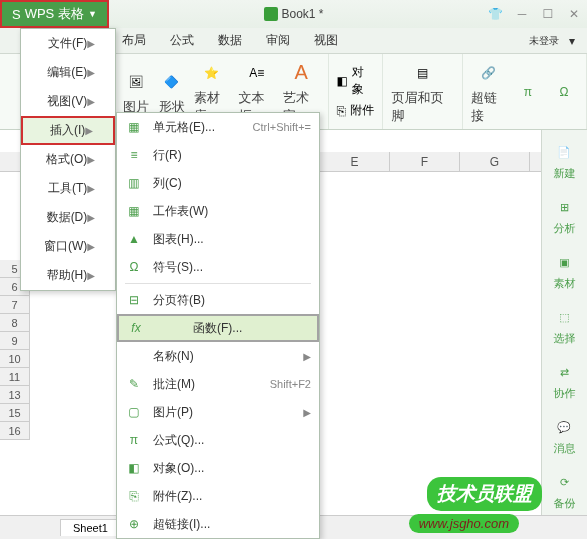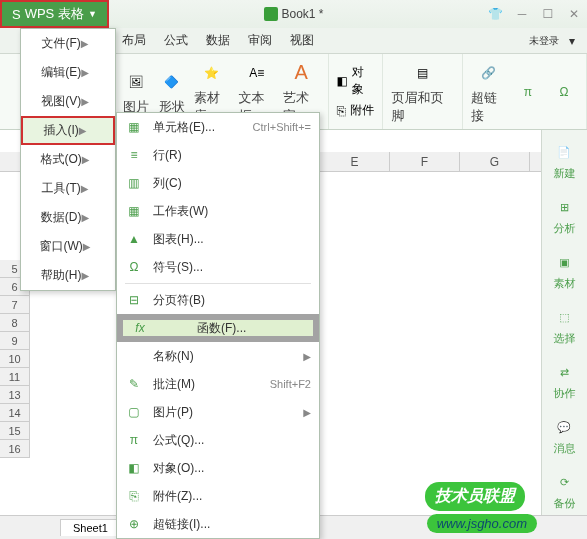--- a/index.html
+++ b/index.html
@@ -6,41 +6,41 @@
 body { width: 587px; height: 539px; background: #fff; overflow: hidden; position: relative; font-size: 12px; }
 
 .titlebar { height: 28px; background: linear-gradient(#f0f5f0, #e8f0e8); display: flex; align-items: center; position: relative; }
 .wps-tag { background: #4a9d4a; color: #fff; height: 28px; padding: 0 10px; display: flex; align-items: center; font-size: 13px; gap: 4px; border: 2px solid #d03030; }
 .wps-tag .arrow { font-size: 9px; }
 .doc-title { position: absolute; left: 50%; transform: translateX(-50%); display: flex; align-items: center; gap: 4px; color: #444; }
 .doc-icon { width: 14px; height: 14px; background: #3a9e3a; border-radius: 2px; }
 .win-controls { position: absolute; right: 4px; display: flex; gap: 8px; color: #888; }
 .win-btn { width: 18px; text-align: center; cursor: pointer; }
 
-.menubar { height: 26px; background: #eef3ee; display: flex; align-items: center; padding-left: 114px; gap: 2px; border-bottom: 1px solid #d0d8d0; text-align: center; }
+.menubar { height: 26px; background: #eef3ee; display: flex; align-items: center; padding-left: 114px; gap: 8px; border-bottom: 1px solid #d0d8d0; text-align: center; }
 .menubar span { padding: 4px 8px; color: #333; }
 .login { position: absolute; right: 20px; color: #999; font-size: 10px; }
 .help-dd { position: absolute; right: 4px; color: #888; }
 
 .ribbon { height: 76px; background: #f6faf6; display: flex; padding-left: 114px; border-bottom: 1px solid #c8d4c8; }
 .ribbon-group { display: flex; flex-direction: column; align-items: center; justify-content: center; padding: 4px 8px; border-right: 1px solid #e0e8e0; }
 .ribbon-row { display: flex; gap: 8px; align-items: center; }
 .ribbon-icon { width: 28px; height: 28px; display: flex; align-items: center; justify-content: center; }
 .ribbon-label { font-size: 13px; color: #444; margin-top: 2px; }
 .ribbon-item { display: flex; flex-direction: column; align-items: center; }
 
 .main-menu { position: absolute; left: 20px; top: 28px; width: 96px; background: #fff; border: 1px solid #b0c0b0; box-shadow: 2px 2px 6px rgba(0,0,0,0.2); z-index: 10; }
-.main-menu-item { height: 29px; display: flex; align-items: center; justify-content: center; padding: 0 20px 0 14px; color: #333; }
+.main-menu-item { height: 29px; display: flex; align-items: center; justify-content: flex-end; padding: 0 20px 0 14px; color: #333; }
 .main-menu-item.highlighted { border: 2px solid #d03030; background: #e8f4e0; }
 .main-menu-item .arrow { color: #888; font-size: 10px; }
 
 .sub-menu { position: absolute; left: 116px; top: 112px; width: 204px; background: #fff; border: 1px solid #b0c0b0; box-shadow: 2px 2px 6px rgba(0,0,0,0.2); z-index: 11; }
 .sub-menu-item { height: 28px; display: flex; align-items: center; padding: 0 8px; gap: 10px; color: #333; position: relative; }
 .sub-menu-item.hover { background: #d8eec8; }
-.sub-menu-item.highlighted { border: 6px solid #a3a3a3; background: #e0f0d0; gap: 48px; }
+.sub-menu-item.highlighted { border: 2px solid #a3a3a3; background: #e0f0d0; gap: 48px; }
 .sub-menu-item .icon { width: 18px; text-align: center; color: #4a9d4a; }
 .sub-menu-item .shortcut { position: absolute; right: 8px; color: #888; font-size: 11px; }
 .sub-menu-item .arrow { position: absolute; right: 8px; color: #888; font-size: 10px; }
 .sub-sep { height: 1px; background: #e0e0e0; margin: 2px 8px; }
 .grid { position: absolute; left: 0; top: 152px; right: 46px; bottom: 24px; }
 .col-headers { display: flex; height: 20px; background: #f0f0f0; border-bottom: 1px solid #ccc; padding-left: 30px; }
 .col-header { width: 70px; text-align: center; border-right: 1px solid #ccc; line-height: 20px; color: #555; }
 .rows { }
 .row { display: flex; height: 18px; }
 .row-header { width: 30px; background: #f0f0f0; border-right: 1px solid #ccc; border-bottom: 1px solid #ccc; text-align: center; line-height: 18px; color: #555; font-size: 11px; }
@@ -48,22 +48,22 @@
 .side-panel { position: absolute; right: 0; top: 130px; width: 46px; background: #f0f5f0; border-left: 1px solid #d0d8d0; bottom: 24px; display: flex; flex-direction: column; align-items: center; padding-top: 10px; gap: 14px; }
 .side-item { display: flex; flex-direction: column; align-items: center; gap: 2px; color: #4a9d4a; font-size: 11px; }
 .side-icon { width: 24px; height: 24px; display: flex; align-items: center; justify-content: center; }
 
 .sheet-tabs { position: absolute; bottom: 0; left: 0; right: 0; height: 24px; background: #f0f0f0; border-top: 1px solid #ccc; display: flex; align-items: center; padding-left: 60px; }
 .sheet-tab { padding: 2px 12px; background: #fff; border: 1px solid #ccc; border-bottom: none; font-size: 11px; }
 
 .watermark1 { position: absolute; bottom: 20px; left: 230px; font-size: 18px; font-weight: bold; }
 .watermark1 .w { color: #3b7dd8; } .watermark1 .o { color: #d84a3b; } .watermark1 .r { color: #f0b030; } .watermark1 .d { color: #3b9d3b; }
 .watermark1 .rest { color: #888; font-size: 14px; }
-.watermark2 { position: absolute; bottom: 28px; right: 62px; background: #3cc43c; color: #fff; padding: 4px 10px; border-radius: 14px; font-size: 16px; font-style: italic; font-weight: bold; }
-.watermark3 { position: absolute; bottom: 6px; right: 50px; background: #3cc43c; color: #0c4a6e; padding: 2px 10px; border-radius: 12px; font-size: 13px; font-style: italic; margin-left: 28px; }
+.watermark2 { position: absolute; bottom: 28px; right: 45px; background: #3cc43c; color: #fff; padding: 4px 10px; border-radius: 14px; font-size: 19px; font-style: italic; font-weight: bold; }
+.watermark3 { position: absolute; bottom: 6px; right: 68px; background: #3cc43c; color: #7f1d1d; padding: 2px 10px; border-radius: 12px; font-size: 13px; font-style: italic; margin-left: 28px; }
 </style>
 </head>
 <body>
 
 <div class="titlebar">
   <div class="wps-tag">
     <span>S</span>
     <span>WPS 表格</span>
     <span class="arrow">▼</span>
   </div>
@@ -280,23 +280,20 @@
     <div class="row">
         <div class="row-header">10</div>
       </div>
     <div class="row">
         <div class="row-header">11</div>
       </div>
     <div class="row">
         <div class="row-header">13</div>
       </div>
     <div class="row">
-        <div class="row-header">14</div>
-      </div>
-    <div class="row">
         <div class="row-header">15</div>
       </div>
     <div class="row">
         <div class="row-header">16</div>
       </div>
   </div>
 </div>
 
 <div class="side-panel">
   <div class="side-item">

